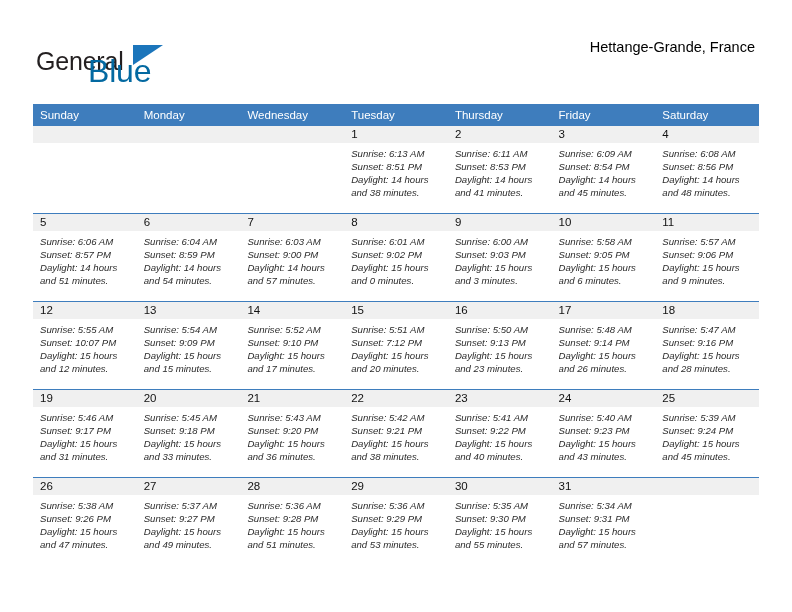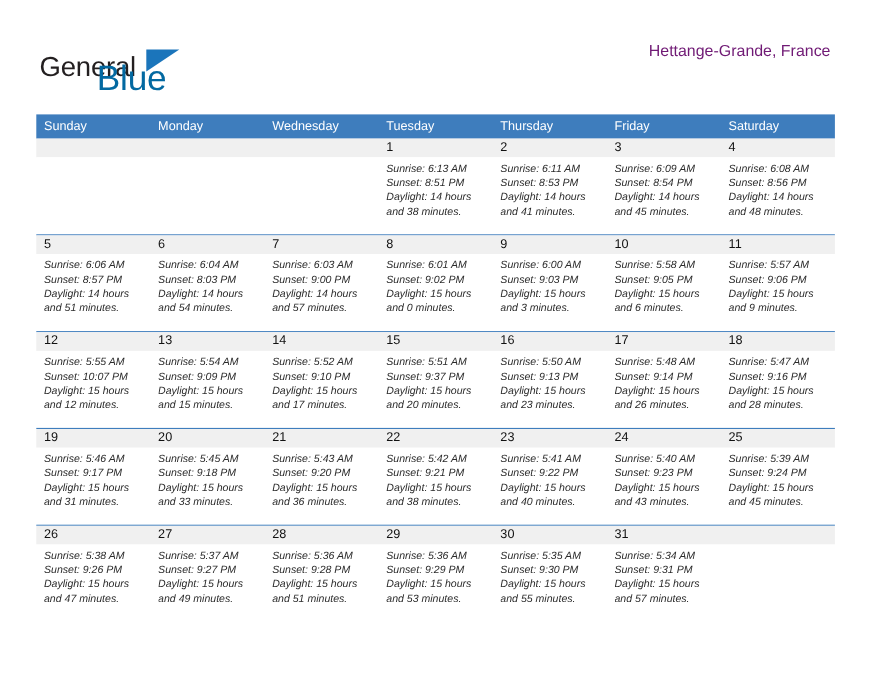--- a/index.html
+++ b/index.html
@@ -75,21 +75,21 @@
   .cal-title {
     font-size: 28px;
     font-weight: normal;
     color: #000000;
     line-height: 34px;
     white-space: nowrap;
   }
   .cal-subtitle {
     margin-top: 8px;
     font-size: 14.5px;
-    color: #701a75;
+    color: #000000;
     line-height: 18px;
     white-space: nowrap;
     margin-left: 32px;
   }
 
   
   .calendar {
     position: absolute;
     left: 33px;
     top: 104px;
@@ -245,21 +245,21 @@
           </div>
           <div class="detail-band">
             <div class="detail-cell">
               <div class="detail-line">Sunrise: 6:06 AM</div>
               <div class="detail-line">Sunset: 8:57 PM</div>
               <div class="detail-line">Daylight: 14 hours</div>
               <div class="detail-line">and 51 minutes.</div>
             </div>
             <div class="detail-cell">
               <div class="detail-line">Sunrise: 6:04 AM</div>
-              <div class="detail-line">Sunset: 8:03 PM</div>
+              <div class="detail-line">Sunset: 8:59 PM</div>
               <div class="detail-line">Daylight: 14 hours</div>
               <div class="detail-line">and 54 minutes.</div>
             </div>
             <div class="detail-cell">
               <div class="detail-line">Sunrise: 6:03 AM</div>
               <div class="detail-line">Sunset: 9:00 PM</div>
               <div class="detail-line">Daylight: 14 hours</div>
               <div class="detail-line">and 57 minutes.</div>
             </div>
             <div class="detail-cell">
@@ -312,21 +312,21 @@
               <div class="detail-line">and 15 minutes.</div>
             </div>
             <div class="detail-cell">
               <div class="detail-line">Sunrise: 5:52 AM</div>
               <div class="detail-line">Sunset: 9:10 PM</div>
               <div class="detail-line">Daylight: 15 hours</div>
               <div class="detail-line">and 17 minutes.</div>
             </div>
             <div class="detail-cell">
               <div class="detail-line">Sunrise: 5:51 AM</div>
-              <div class="detail-line">Sunset: 9:37 PM</div>
+              <div class="detail-line">Sunset: 7:12 PM</div>
               <div class="detail-line">Daylight: 15 hours</div>
               <div class="detail-line">and 20 minutes.</div>
             </div>
             <div class="detail-cell">
               <div class="detail-line">Sunrise: 5:50 AM</div>
               <div class="detail-line">Sunset: 9:13 PM</div>
               <div class="detail-line">Daylight: 15 hours</div>
               <div class="detail-line">and 23 minutes.</div>
             </div>
             <div class="detail-cell">

